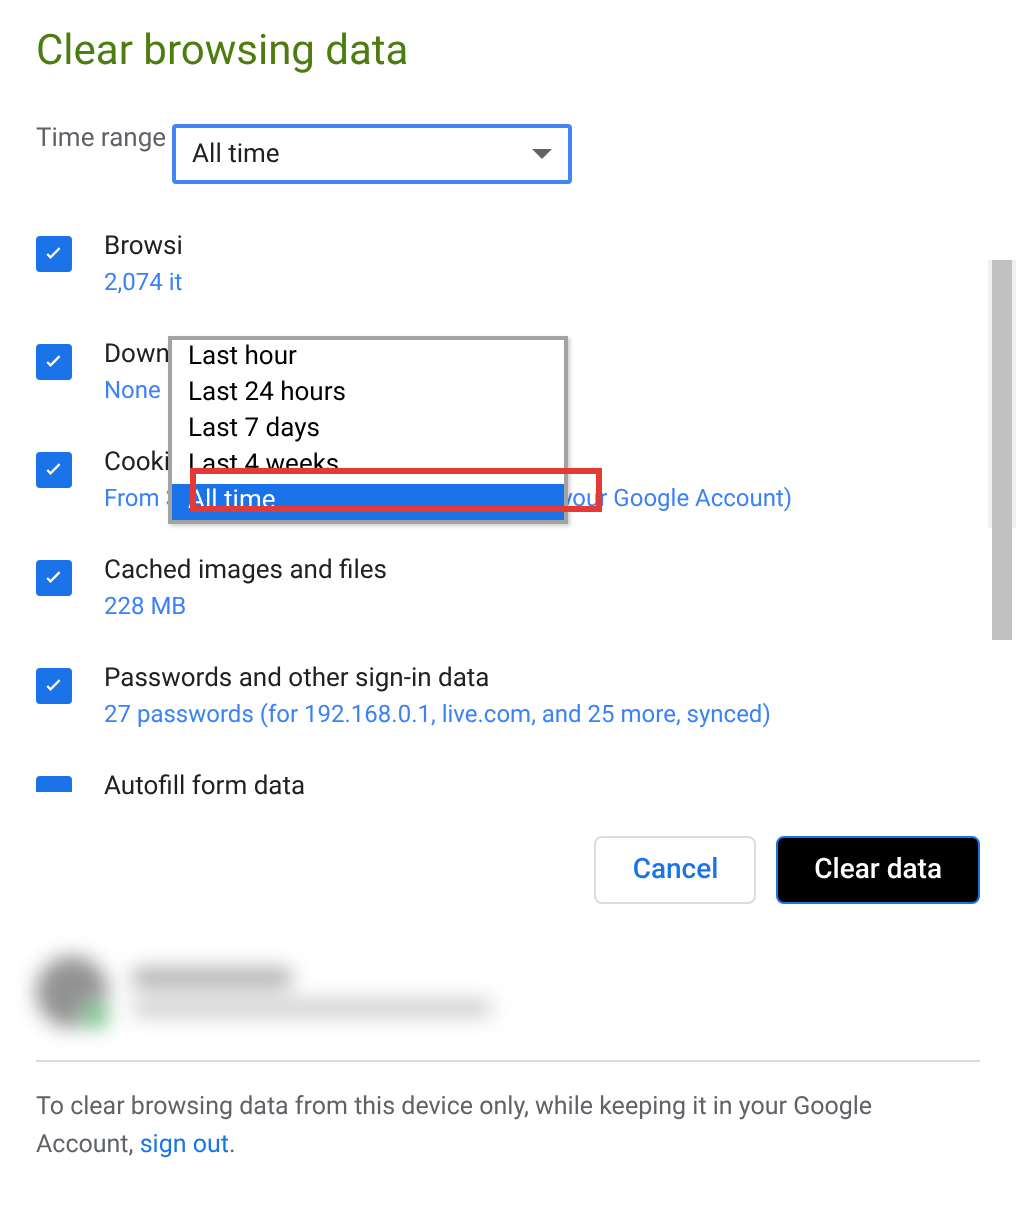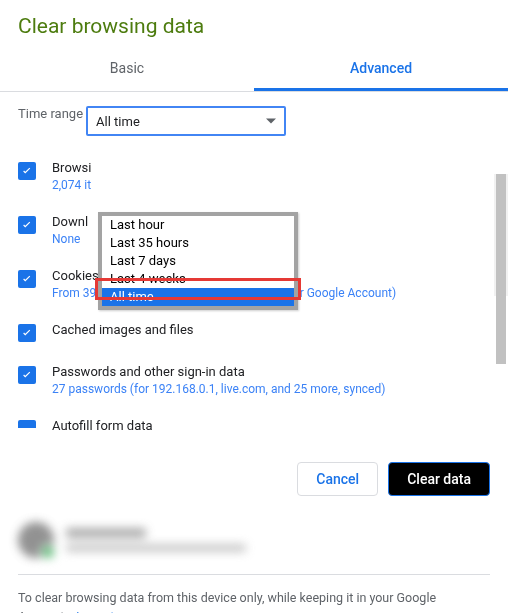--- a/index.html
+++ b/index.html
@@ -9,53 +9,49 @@
 .tabs { display: flex; border-bottom: 1px solid #dadce0; }
 .tab { flex: 1; text-align: center; padding: 12px 0; font-size: 14px; color: #5f6368; cursor: pointer; }
 .tab.active { color: #1a73e8; border-bottom: 3px solid #1a73e8; font-weight: 500; }
 .content { position: relative; padding: 0 0 0 0; }
 .scrollbar { position: absolute; right: 2px; top: 82px; width: 10px; height: 190px; background: #c1c1c1; border-radius: 0; }
 .scrolltrack { position: absolute; right: 0; top: 82px; width: 14px; bottom: 140px; background: #f1f1f1; }
 .time-row { display: flex; align-items: flex-start; padding: 14px 18px 10px; gap: 3px; }
 .time-label { color: #5f6368; font-size: 13px; }
 .select-box { position: relative; width: 200px; height: 30px; border: 2px solid #4285f4; border-radius: 2px; display: flex; align-items: center; padding: 0 8px; background: #fff; cursor: pointer; }
 .select-box .arrow { position: absolute; right: 8px; top: 50%; transform: translateY(-50%); width: 0; height: 0; border-left: 5px solid transparent; border-right: 5px solid transparent; border-top: 5px solid #5f6368; }
-.dropdown { position: absolute; left: 98px; top: 120px; width: 200px; border: 4px solid #a3a3a3; background: #fff; z-index: 10; font-size: 13px; box-shadow: 1px 1px 2px rgba(0,0,0,.2);}
+.dropdown { position: absolute; left: 84px; top: 120px; width: 200px; border: 2px solid #a3a3a3; background: #fff; z-index: 10; font-size: 13px; box-shadow: 1px 1px 2px rgba(0,0,0,.2);}
 .dropdown .opt { padding: 1px 8px; line-height: 16px; color: #000; cursor: pointer; }
 .dropdown .opt.selected { background: #1a73e8; color: #fff; }
 .dropdown-highlight { position: absolute; left: 95px; top: 186px; width: 206px; height: 22px; border: 3px solid #e53935; z-index: 20; pointer-events: none; }
 .items { padding: 4px 16px 0 18px; }
 .item { display: flex; align-items: flex-start; padding: 10px 0 12px; gap: 16px; }
 .checkbox { width: 18px; height: 18px; border-radius: 2px; background: #1a73e8; display: flex; align-items: center; justify-content: center; flex-shrink: 0; margin-top: 2px; cursor: pointer; }
 .checkbox svg { width: 14px; height: 14px; }
 .item-text .item-title { font-size: 13px; color: #202124; margin-bottom: 3px; }
 .item-text .item-sub { font-size: 12px; color: #3b82f6; }
 .actions { display: flex; justify-content: flex-end; gap: 10px; padding: 14px 18px 16px; }
-.btn { height: 34px; padding: 0 18px; border-radius: 4px; font-size: 14px; font-weight: 500; cursor: pointer; display: flex; align-items: center; margin-top: 12px; }
+.btn { height: 34px; padding: 0 18px; border-radius: 4px; font-size: 14px; font-weight: 500; cursor: pointer; display: flex; align-items: center; }
 .btn-cancel { background: #fff; border: 1px solid #dadce0; color: #1a73e8; }
 .btn-clear { background: #000000; border: 1px solid #1a73e8; color: #fff; }
 .account { display: flex; align-items: center; gap: 12px; padding: 10px 18px 6px; filter: blur(5px); opacity: .8; }
 .avatar { width: 36px; height: 36px; border-radius: 50%; background: #777; position: relative; }
 .avatar::after { content:''; position:absolute; right:-2px; bottom:-2px; width:12px; height:12px; border-radius:50%; background:#34a853; border:2px solid #fff;}
 .acct-lines .l1 { width: 80px; height: 10px; background: #999; border-radius: 3px; margin-bottom: 6px;}
 .acct-lines .l2 { width: 180px; height: 8px; background: #bbb; border-radius: 3px;}
 .divider { height: 1px; background: #dadce0; margin: 10px 18px 0; }
 .footer-note { padding: 14px 30px 16px 18px; font-size: 12.5px; color: #5f6368; line-height: 1.5; }
 .footer-note .link { color: #1a73e8; cursor: pointer; }
 </style>
 </head>
 <body>
 <div class="container">
 
 <div class="title">Clear browsing data</div>
 
-<div class="tabs">
-  <div class="tab">Basic</div>
-  <div class="tab active">Advanced</div>
-</div>
 
 <div class="content">
   <div class="scrolltrack"></div>
   <div class="scrollbar"></div>
 
   <div class="time-row">
     <span class="time-label">Time range</span>
     <div class="select-box">
       <span>All time</span>
       <span class="arrow"></span>
@@ -97,20 +93,21 @@
       </div>
     </div>
     <div class="item">
       <div class="checkbox">
         <svg viewBox="0 0 24 24">
               <path fill="#fff" d="M9 16.2l-3.5-3.5 1.4-1.4L9 13.4l7.1-7.1 1.4 1.4z"></path>
             </svg>
       </div>
       <div class="item-text">
         <div class="item-title">Cached images and files</div>
+        <div class="item-sub">228 MB</div>
       </div>
     </div>
     <div class="item">
       <div class="checkbox">
         <svg viewBox="0 0 24 24">
               <path fill="#fff" d="M9 16.2l-3.5-3.5 1.4-1.4L9 13.4l7.1-7.1 1.4 1.4z"></path>
             </svg>
       </div>
       <div class="item-text">
         <div class="item-title">Passwords and other sign-in data</div>
@@ -120,21 +117,21 @@
     <div class="item" style="padding-bottom:0">
       <div class="checkbox" style="height:8px;border-radius:2px 2px 0 0; overflow:hidden"></div>
       <div class="item-text">
         <div class="item-title">Autofill form data</div>
       </div>
     </div>
   </div>
 
   <div class="dropdown">
     <div class="opt">Last hour</div>
-    <div class="opt">Last 35 hours</div>
+    <div class="opt">Last 24 hours</div>
     <div class="opt">Last 7 days</div>
     <div class="opt">Last 4 weeks</div>
     <div class="opt selected">All time</div>
   </div>
   <div class="dropdown-highlight"></div>
 </div>
 
 <div class="actions">
   <div class="btn btn-cancel">Cancel</div>
   <div class="btn btn-clear">Clear data</div>

